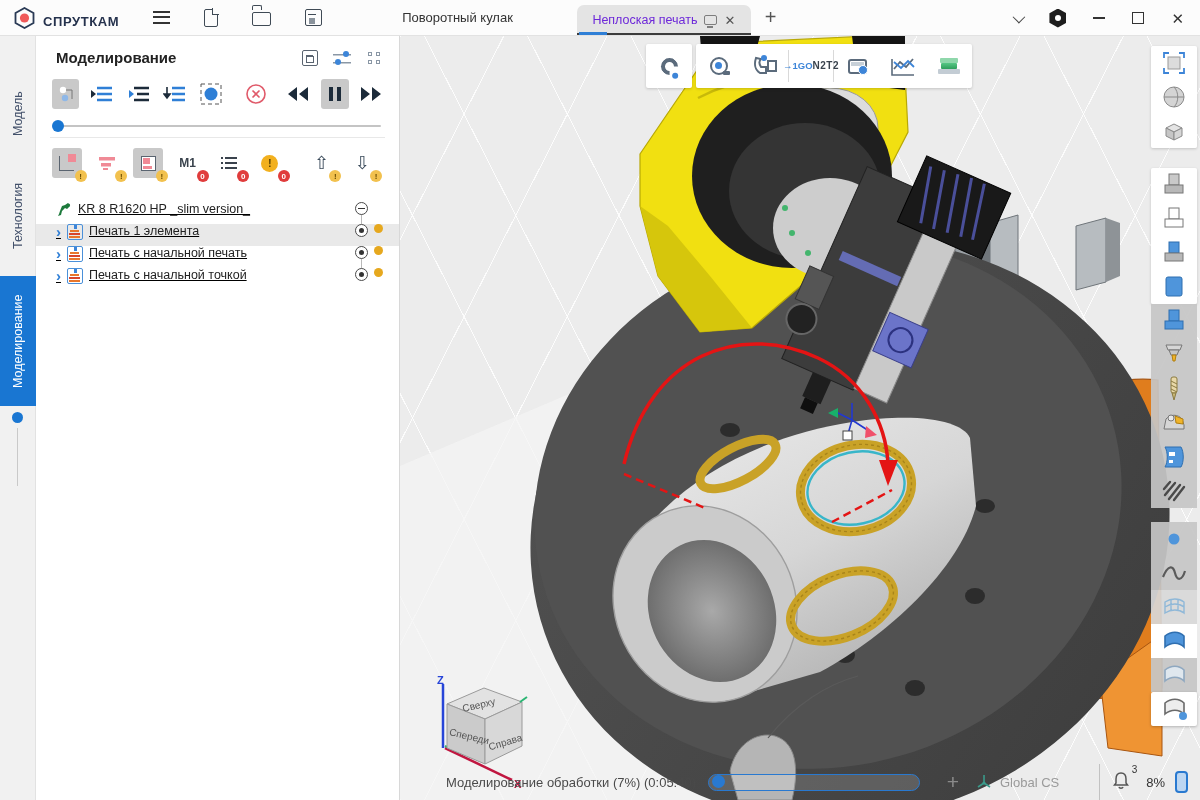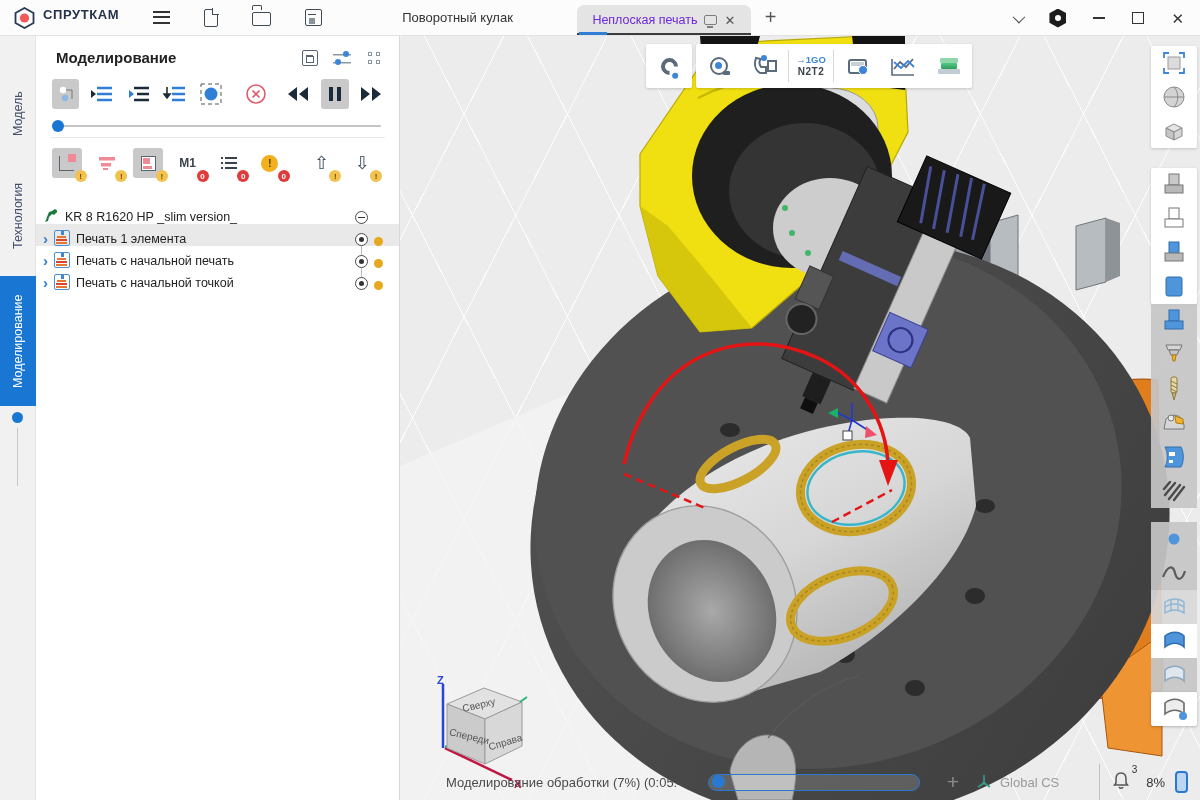--- a/index.html
+++ b/index.html
@@ -1,21 +1,21 @@
 <!DOCTYPE html>
 <html><head>
 <meta charset="utf-8">
 <style>
   * { box-sizing: border-box; margin: 0; padding: 0; }
   html,body { width:1200px; height:800px; font-family:"Liberation Sans", sans-serif; background:#fff; overflow:hidden; }
   .app { width:1200px; height:800px; display:flex; flex-direction:column; }
 
   
   .topbar { height:36px; flex:0 0 36px; background:#fcfcfc; border-bottom:1px solid #e2e2e2; display:flex; align-items:center; padding-left:14px; position:relative; }
-  .brand { display:flex; align-items:flex-start; gap:8px; }
+  .brand { display:flex; align-items:flex-end; gap:8px; }
   .brand-text { font-size:13px; font-weight:bold; color:#25324d; letter-spacing:.6px; }
   .hamburger { width:17px; height:13px; margin-left:34px; background:linear-gradient(#333 0 2px,transparent 2px 5.5px,#333 5.5px 7.5px,transparent 7.5px 11px,#333 11px 13px); cursor:pointer; }
   .tb-ic { position:relative; margin-left:34px; cursor:pointer; }
   .ic-doc { width:14px; height:18px; border:1.6px solid #3f4a55; border-radius:2px; }
   .ic-doc::after { content:""; position:absolute; right:-1px; top:-1px; width:6px; height:6px; background:#fcfcfc; border-left:1.6px solid #3f4a55; border-bottom:1.6px solid #3f4a55; }
   .ic-folder { width:19px; height:14px; border:1.6px solid #3f4a55; border-radius:2px; margin-top:3px; }
   .ic-folder::before { content:""; position:absolute; top:-4px; left:0; width:8px; height:4px; border:1.6px solid #3f4a55; border-bottom:none; border-radius:2px 2px 0 0; }
   .ic-save { width:17px; height:17px; border:1.6px solid #3f4a55; border-radius:2px; }
   .ic-save::before { content:""; position:absolute; top:0; left:3px; width:8px; height:5px; border-bottom:1.6px solid #3f4a55; }
   .ic-save::after { content:""; position:absolute; bottom:2px; left:4px; width:6px; height:6px; background:#8a939c; }
@@ -85,21 +85,21 @@
   .ic-list { width:16px; height:14px; position:relative;
      background:linear-gradient(#3a434d 0 0) 4px 1px/12px 2.2px no-repeat, linear-gradient(#3a434d 0 0) 4px 6px/12px 2.2px no-repeat, linear-gradient(#3a434d 0 0) 4px 11px/12px 2.2px no-repeat,
        linear-gradient(#3a434d 0 0) 0 1px/2.2px 2.2px no-repeat, linear-gradient(#3a434d 0 0) 0 6px/2.2px 2.2px no-repeat, linear-gradient(#3a434d 0 0) 0 11px/2.2px 2.2px no-repeat; }
   .ic-warnball { width:17px; height:17px; border-radius:50%; background:#f2b01e; color:#5b4300; font-size:11px; font-weight:bold; display:flex; align-items:center; justify-content:center; position:relative; }
   .arrow-ud { font-size:18px; color:#3a4a5a; position:relative; line-height:1; cursor:pointer; }
   .spacer { flex:1; }
 
   
   .tree { margin-top:16px; position:relative; }
   .rail { position:absolute; left:325px; top:12px; width:1px; height:66px; background:#b9b9b9; }
-  .trow { height:22px; display:flex; align-items:flex-end; padding-left:7px; position:relative; cursor:pointer; }
+  .trow { height:22px; display:flex; align-items:flex-start; padding-left:20px; position:relative; cursor:pointer;text-decoration:underline; }
   .trow.sel { background:#e9e9e9; }
   .trow .lbl { margin-left:6px; color:#222; }
   .chev { color:#2f7fd6; font-size:15px; font-weight:bold; width:11px; line-height:1; }
   .ic-print { width:16px; height:16px; border:1.5px solid #4a90d9; border-radius:2px; position:relative; background:
      linear-gradient(#3d85d8 0 0) 6px 0/3px 4px no-repeat,
      linear-gradient(#e8762c 0 0) 2px 5px/9px 2px no-repeat,
      linear-gradient(#d8452c 0 0) 1px 8px/11px 2px no-repeat,
      linear-gradient(#e8762c 0 0) 1px 11px/11px 2px no-repeat; }
   .t-circ { position:absolute; left:319px; width:13px; height:13px; border:1.5px solid #4a4a4a; border-radius:50%; background:#fff; }
   .t-circ .dot { position:absolute; left:3px; top:3px; width:5px; height:5px; border-radius:50%; background:#333; }
@@ -110,21 +110,21 @@
   .viewport { position:relative; flex:1; background-color:#ececec; overflow:hidden;
      background-image:
        repeating-linear-gradient(117deg, rgba(255,255,255,.85) 0 1px, transparent 1px 92px),
        repeating-linear-gradient(63deg, rgba(255,255,255,.85) 0 1px, transparent 1px 92px); }
   .scene { position:absolute; left:0; top:0; }
 
   
   .vtb { position:absolute; left:246px; top:8px; display:flex; gap:4px; z-index:5; }
   .vtb-solo, .vtb-group { background:#fff; box-shadow:0 1px 3px rgba(0,0,0,.18); border-radius:2px; height:44px; display:flex; align-items:center; }
   .vtb-solo { width:46px; justify-content:center; }
-  .vtb-cell { width:46px; height:32px; display:flex; align-items:center; justify-content:center; cursor:pointer; position:relative; flex-direction:column; }
+  .vtb-cell { width:46px; height:32px; display:flex; align-items:center; justify-content:center; cursor:pointer; position:relative; flex-direction:row; }
   .vtb-cell.divs { border-left:1px solid #d9d9d9; border-right:1px solid #d9d9d9; }
   .ic-magnet { width:17px; height:17px; border:4px solid #5b6b7c; border-radius:50%; border-right-color:transparent; transform:rotate(45deg); position:relative; }
   .ic-magnet::after { content:""; position:absolute; right:-9px; top:4px; width:6px; height:6px; border-radius:50%; background:#3d85d8; transform:rotate(-45deg); }
   .ic-tape { width:18px; height:18px; border:2.4px solid #5b6b7c; border-radius:50%; position:relative; }
   .ic-tape::before { content:""; position:absolute; left:3px; top:3px; width:7px; height:7px; border-radius:50%; background:#3d85d8; }
   .ic-tape::after { content:""; position:absolute; right:-4px; bottom:-2px; width:7px; height:4px; background:#5b6b7c; border-radius:1px; }
   .gcode1 { font-size:9.5px; font-weight:bold; color:#3d85d8; line-height:1.15; }
   .gcode2 { font-size:10px; font-weight:bold; color:#3a434d; line-height:1.15; letter-spacing:.5px; }
   .ic-calc { width:19px; height:15px; border:2px solid #5b6b7c; border-radius:3px; position:relative; }
   .ic-calc::before { content:""; position:absolute; left:1px; top:1px; right:1px; height:4px; background:#c7d0d8; }

